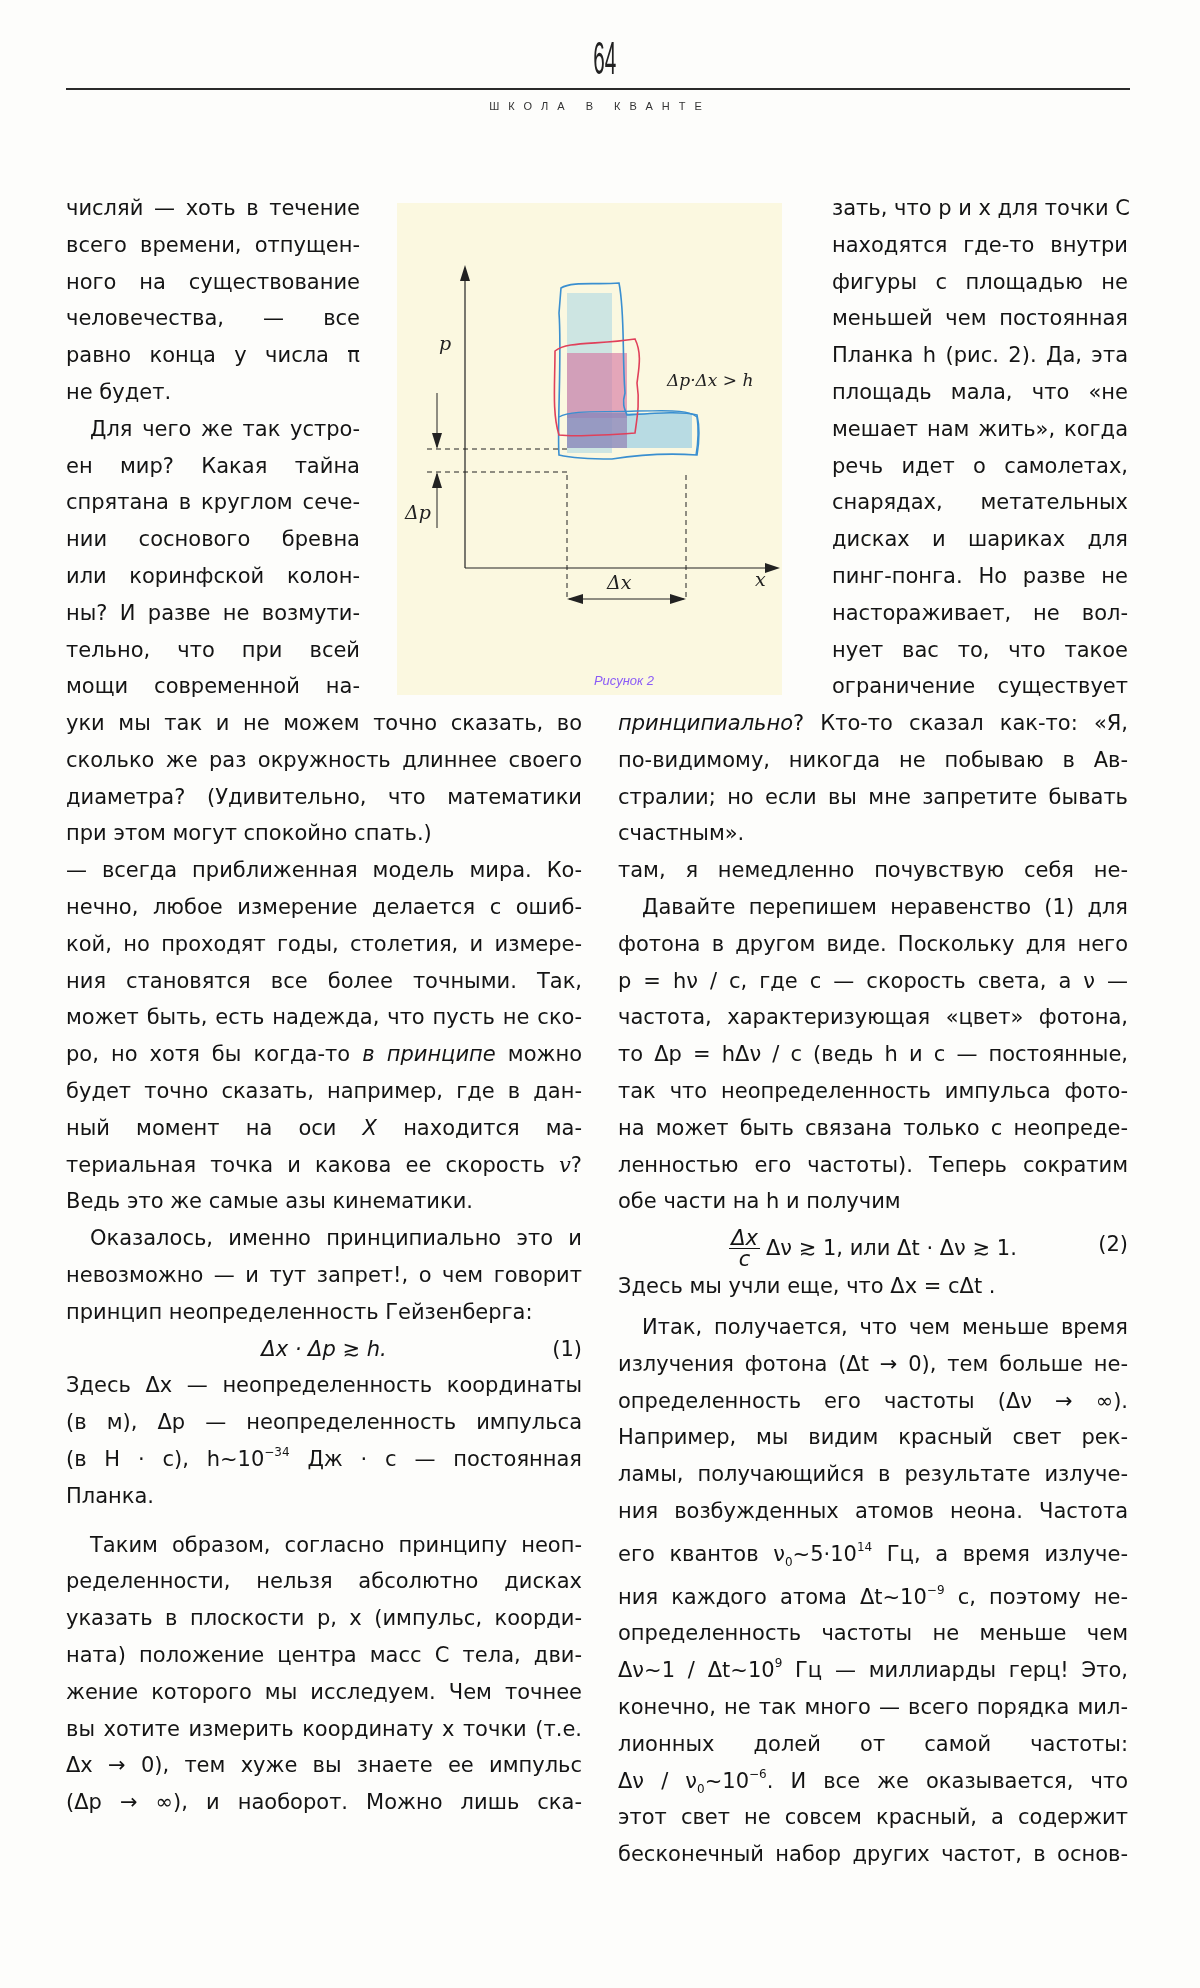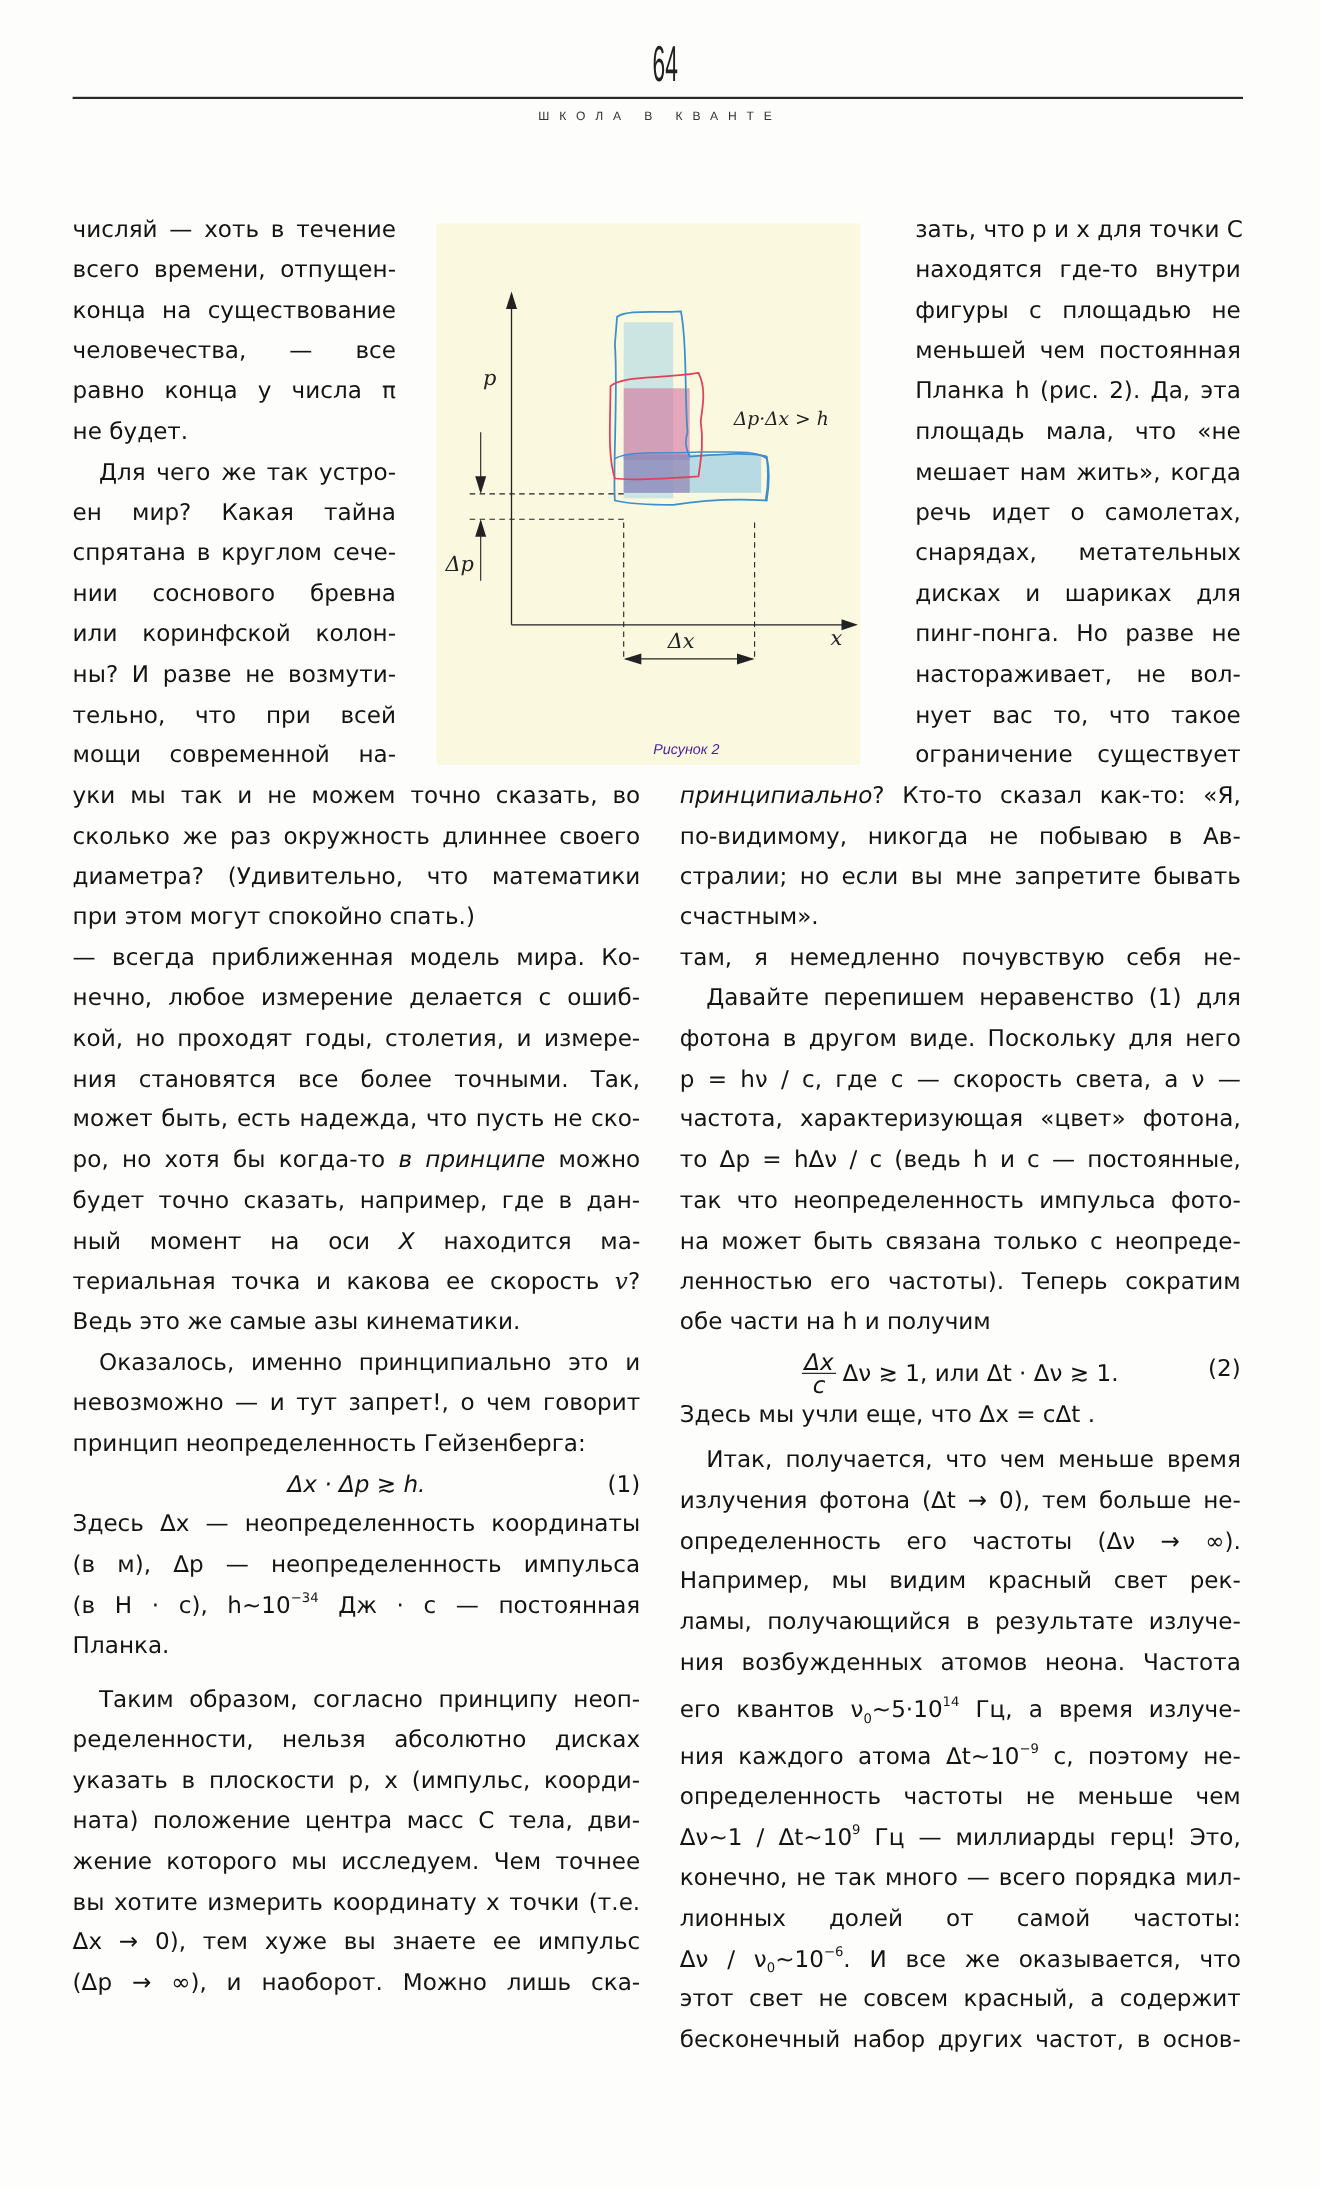--- a/index.html
+++ b/index.html
@@ -18,21 +18,21 @@
   .serif { font-family:"DejaVu Serif", serif; }
   .eq { position:relative; display:block; height:36.8px; }
   .eq .body { position:absolute; text-align:center; width:100%; left:0; }
   .eq .num { position:absolute; right:0; }
   sup { font-size:12px; vertical-align:10px; line-height:0; }
   sub { font-size:12px; vertical-align:-5px; line-height:0; }
 
   .figure { position:absolute; left:397px; top:203px; width:385px; height:492px; background:#fbf8e0; }
   .figure svg { position:absolute; left:0; top:0; }
   .caption { position:absolute; left:0; width:454px; top:470px; text-align:center; font-style:italic;
-         font-family:"Liberation Sans", sans-serif; font-size:13px; color:#4c1d95; }
+         font-family:"Liberation Sans", sans-serif; font-size:13px; color:#8b5cf6; }
 </style>
 </head>
 <body>
 
 <div class="page-number">64</div>
 <div class="header-rule"></div>
 <div class="running-head">ШКОЛА В КВАНТЕ</div>
 
 <div class="figure">
   <svg width="385" height="492" viewBox="0 0 385 492">
@@ -70,21 +70,21 @@
     <text x="8" y="316" font-family="DejaVu Serif, serif" font-style="italic" font-size="19" fill="#222">Δp</text>
     <text x="210" y="386" font-family="DejaVu Serif, serif" font-style="italic" font-size="19" fill="#222">Δx</text>
     <text x="270" y="183" font-family="DejaVu Serif, serif" font-style="italic" font-size="17" fill="#222">Δp·Δx &gt; h</text>
   </svg>
   <div class="caption">Рисунок 2</div>
 </div>
 
 <div class="col" style="left:66px; top:190px; width:294px;">
   <span class="line">числяй — хоть в течение</span>
   <span class="line">всего времени, отпущен-</span>
-  <span class="line">конца на существование</span>
+  <span class="line">ного на существование</span>
   <span class="line">человечества, — все</span>
   <span class="line">равно конца у числа π</span>
   <span class="line last">не будет.</span>
   <span class="line" style="padding-left:24px;">Для чего же так устро-</span>
   <span class="line">ен мир? Какая тайна</span>
   <span class="line">спрятана в круглом сече-</span>
   <span class="line">нии соснового бревна</span>
   <span class="line">или коринфской колон-</span>
   <span class="line">ны? И разве не возмути-</span>
   <span class="line">тельно, что при всей</span>

